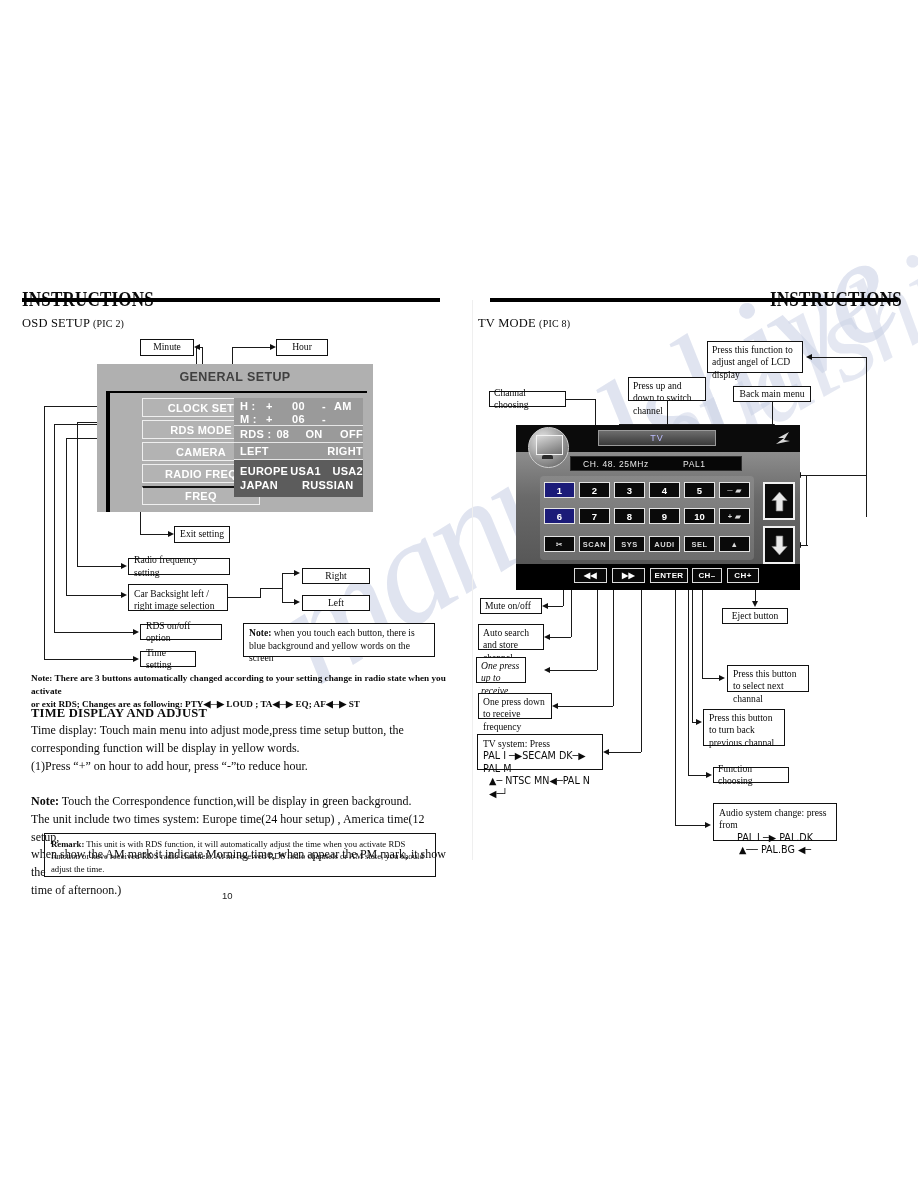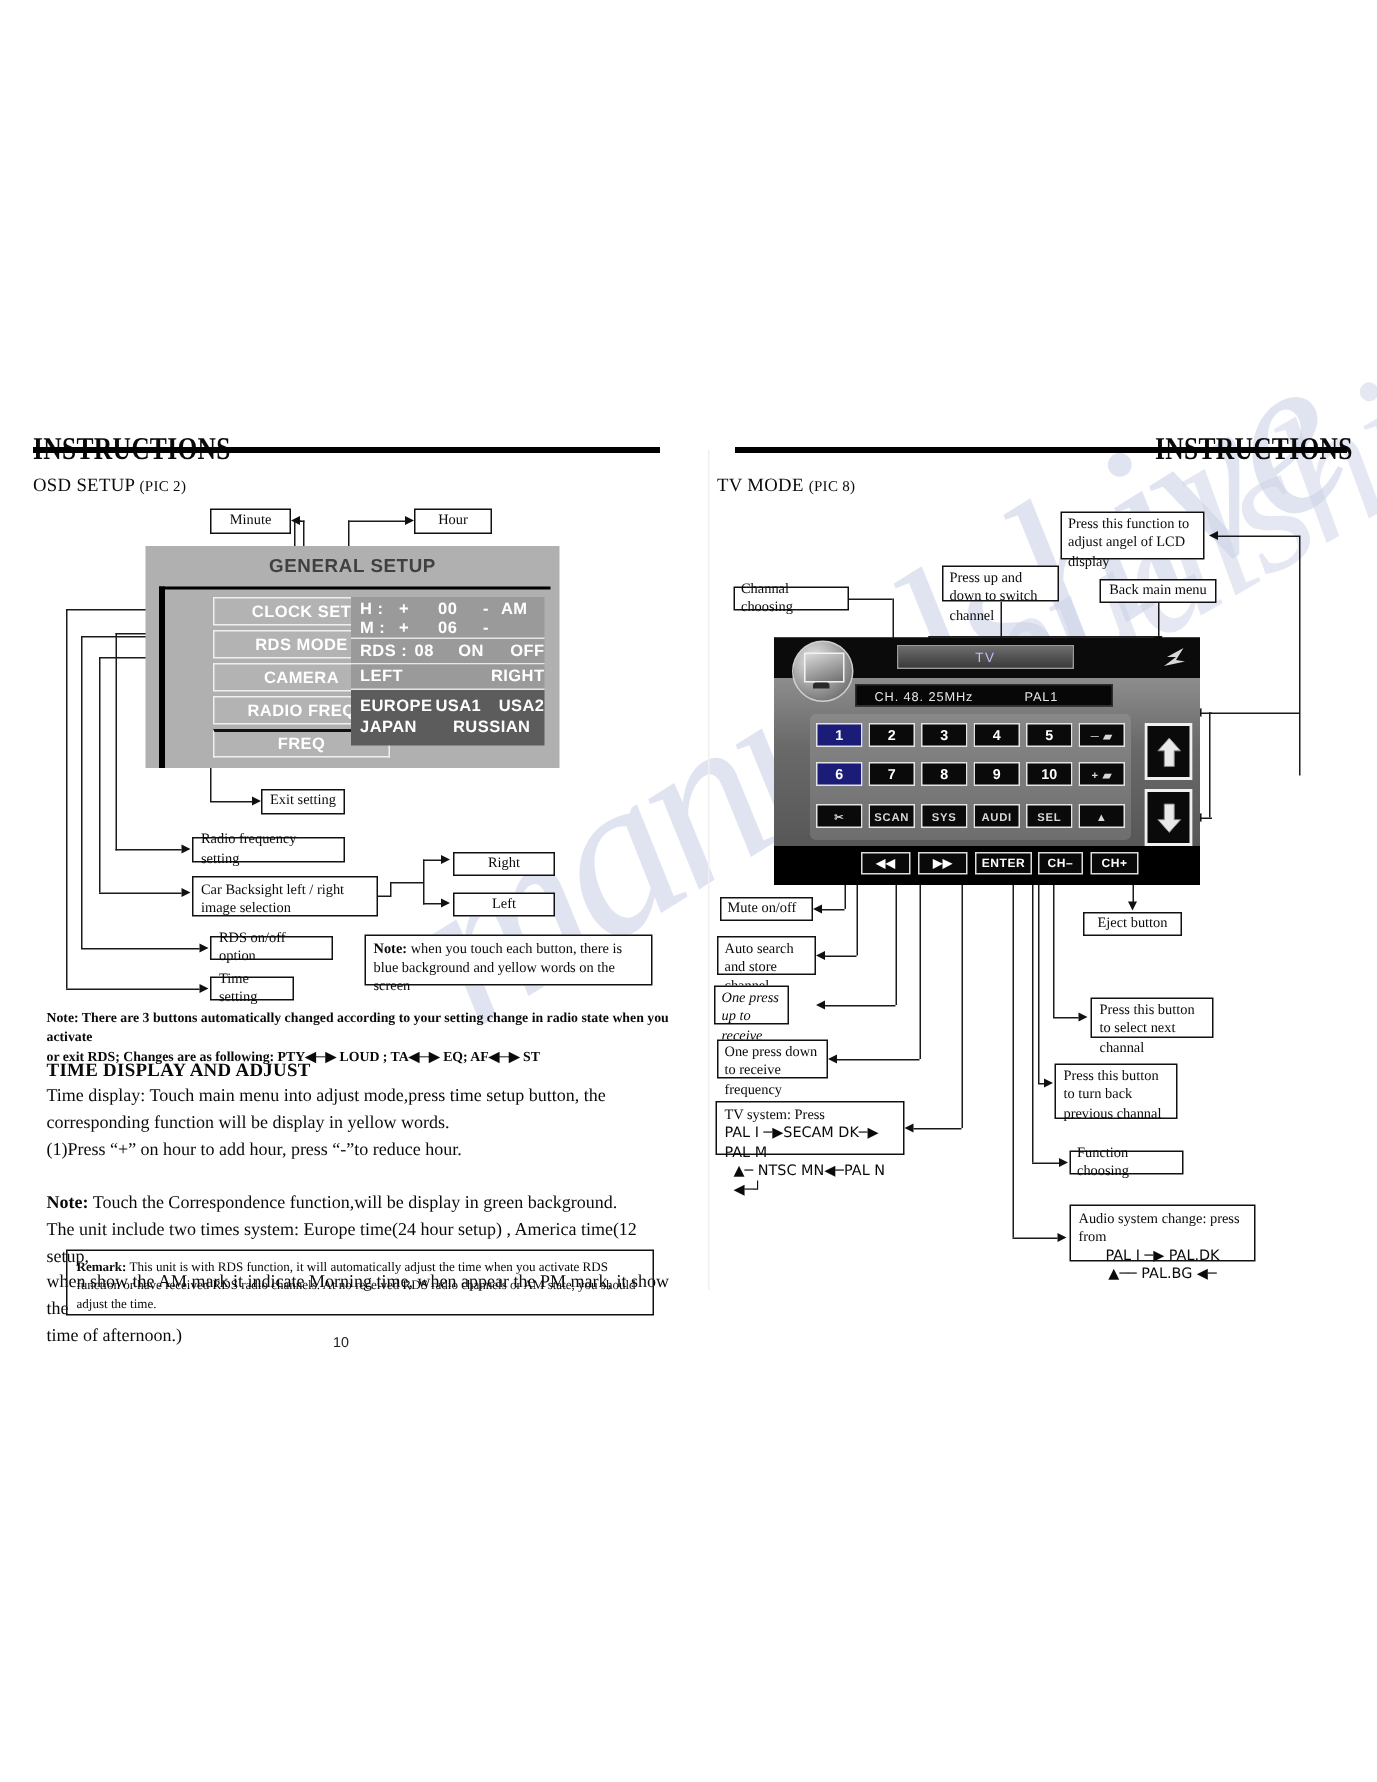--- a/index.html
+++ b/index.html
@@ -332,21 +332,21 @@
               <span style="width:62px">JAPAN</span>
               <span>RUSSIAN</span>
             </div>
           </div>
         </div>
       </div>
     </div>
 
     <div class="box mid ctr" style="left:174px;top:526px;width:56px;height:17px;">Exit setting</div>
     <div class="box midl" style="left:128px;top:558px;width:102px;height:17px;padding-left:5px;">Radio frequency setting</div>
-    <div class="box" style="left:128px;top:584px;width:124px;height:27px;padding:3px 5px;">Car Backsight left / right image selection</div>
+    <div class="box" style="left:128px;top:584px;width:100px;height:27px;padding:3px 5px;">Car Backsight left / right image selection</div>
     <div class="box midl" style="left:140px;top:624px;width:82px;height:16px;padding-left:5px;">RDS on/off option</div>
     <div class="box midl" style="left:140px;top:651px;width:56px;height:16px;padding-left:5px;">Time setting</div>
     <div class="box mid ctr" style="left:302px;top:568px;width:68px;height:16px;">Right</div>
     <div class="box mid ctr" style="left:302px;top:595px;width:68px;height:16px;">Left</div>
 
     <div class="box" style="left:243px;top:623px;width:192px;height:34px;padding:3px 5px;line-height:1.32;">
       <b>Note:</b><span> when you touch each button, there is blue background and yellow words on the screen</span>
     </div>
 
     <div class="ln lnv" style="left:140px;top:512px;height:22px;"></div>

